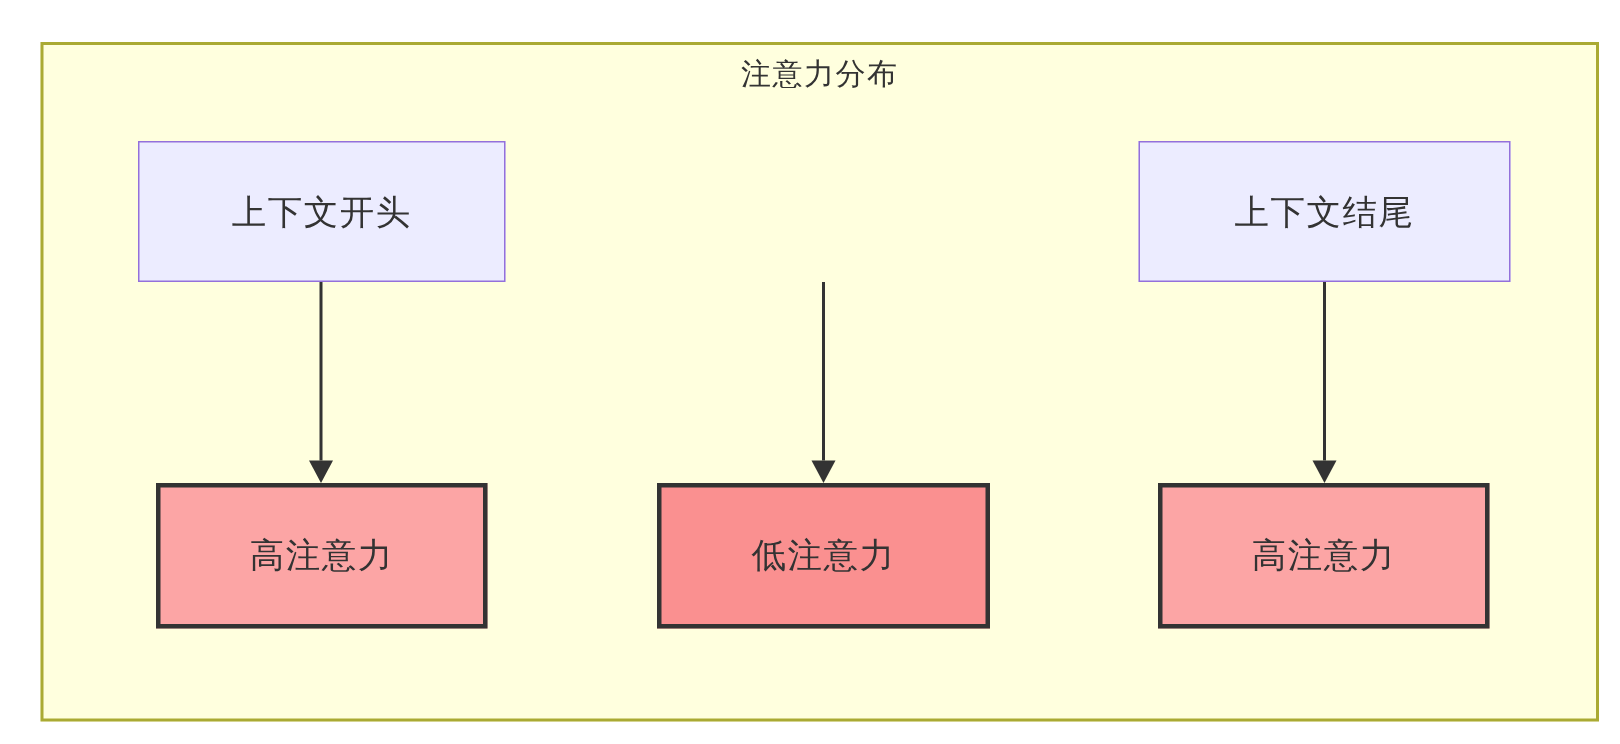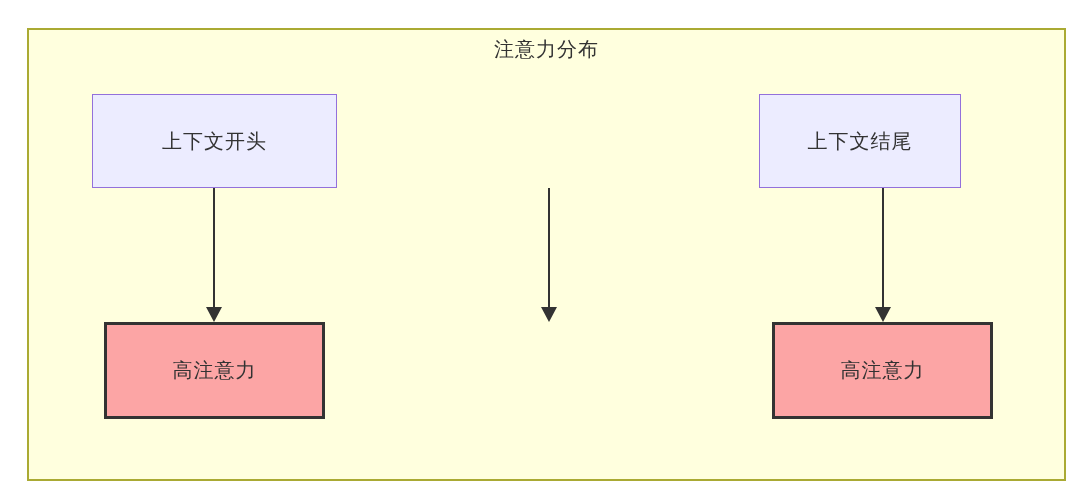--- a/index.html
+++ b/index.html
@@ -35,34 +35,34 @@
     font-size: 20px;
     letter-spacing: 1px;
     color: #333333;
   }
   .node {
     position: absolute;
     box-sizing: border-box;
     display: flex;
     align-items: center;
     justify-content: center;
-    font-size: 20px;
+    font-size: 23px;
     letter-spacing: 1px;
     color: #333333;
     text-align: center;
   }
   .source-node {
     top: 64px;
     height: 94px;
     background: #ececff;
     border: 1px solid #9370db;
   }
   .source-node.col1 { left: 63px;  width: 245px; }
   .source-node.col2 { left: 397px; width: 249px; }
-  .source-node.col3 { left: 730px; width: 202px; }
+  .source-node.col3 { left: 730px; width: 248px; }
 
   .target-node {
     top: 292px;
     height: 97px;
     border: 3px solid #333333;
   }
   .target-node.col1 { left: 75px;  width: 221px; }
   .target-node.col2 { left: 409px; width: 222px; }
   .target-node.col3 { left: 743px; width: 221px; }
   .target-node.high { background: #fca5a5; }
@@ -121,18 +121,21 @@
       <div class="head"></div>
     </div>
     <div class="arrow col3">
       <div class="shaft"></div>
       <div class="head"></div>
     </div>
 
     <div class="node target-node col1 high">
       <span>高注意力</span>
     </div>
+    <div class="node target-node col2 low">
+      <span>低注意力</span>
+    </div>
     <div class="node target-node col3 high">
       <span>高注意力</span>
     </div>
 
   </div>
 </div>
 
 </body></html>

